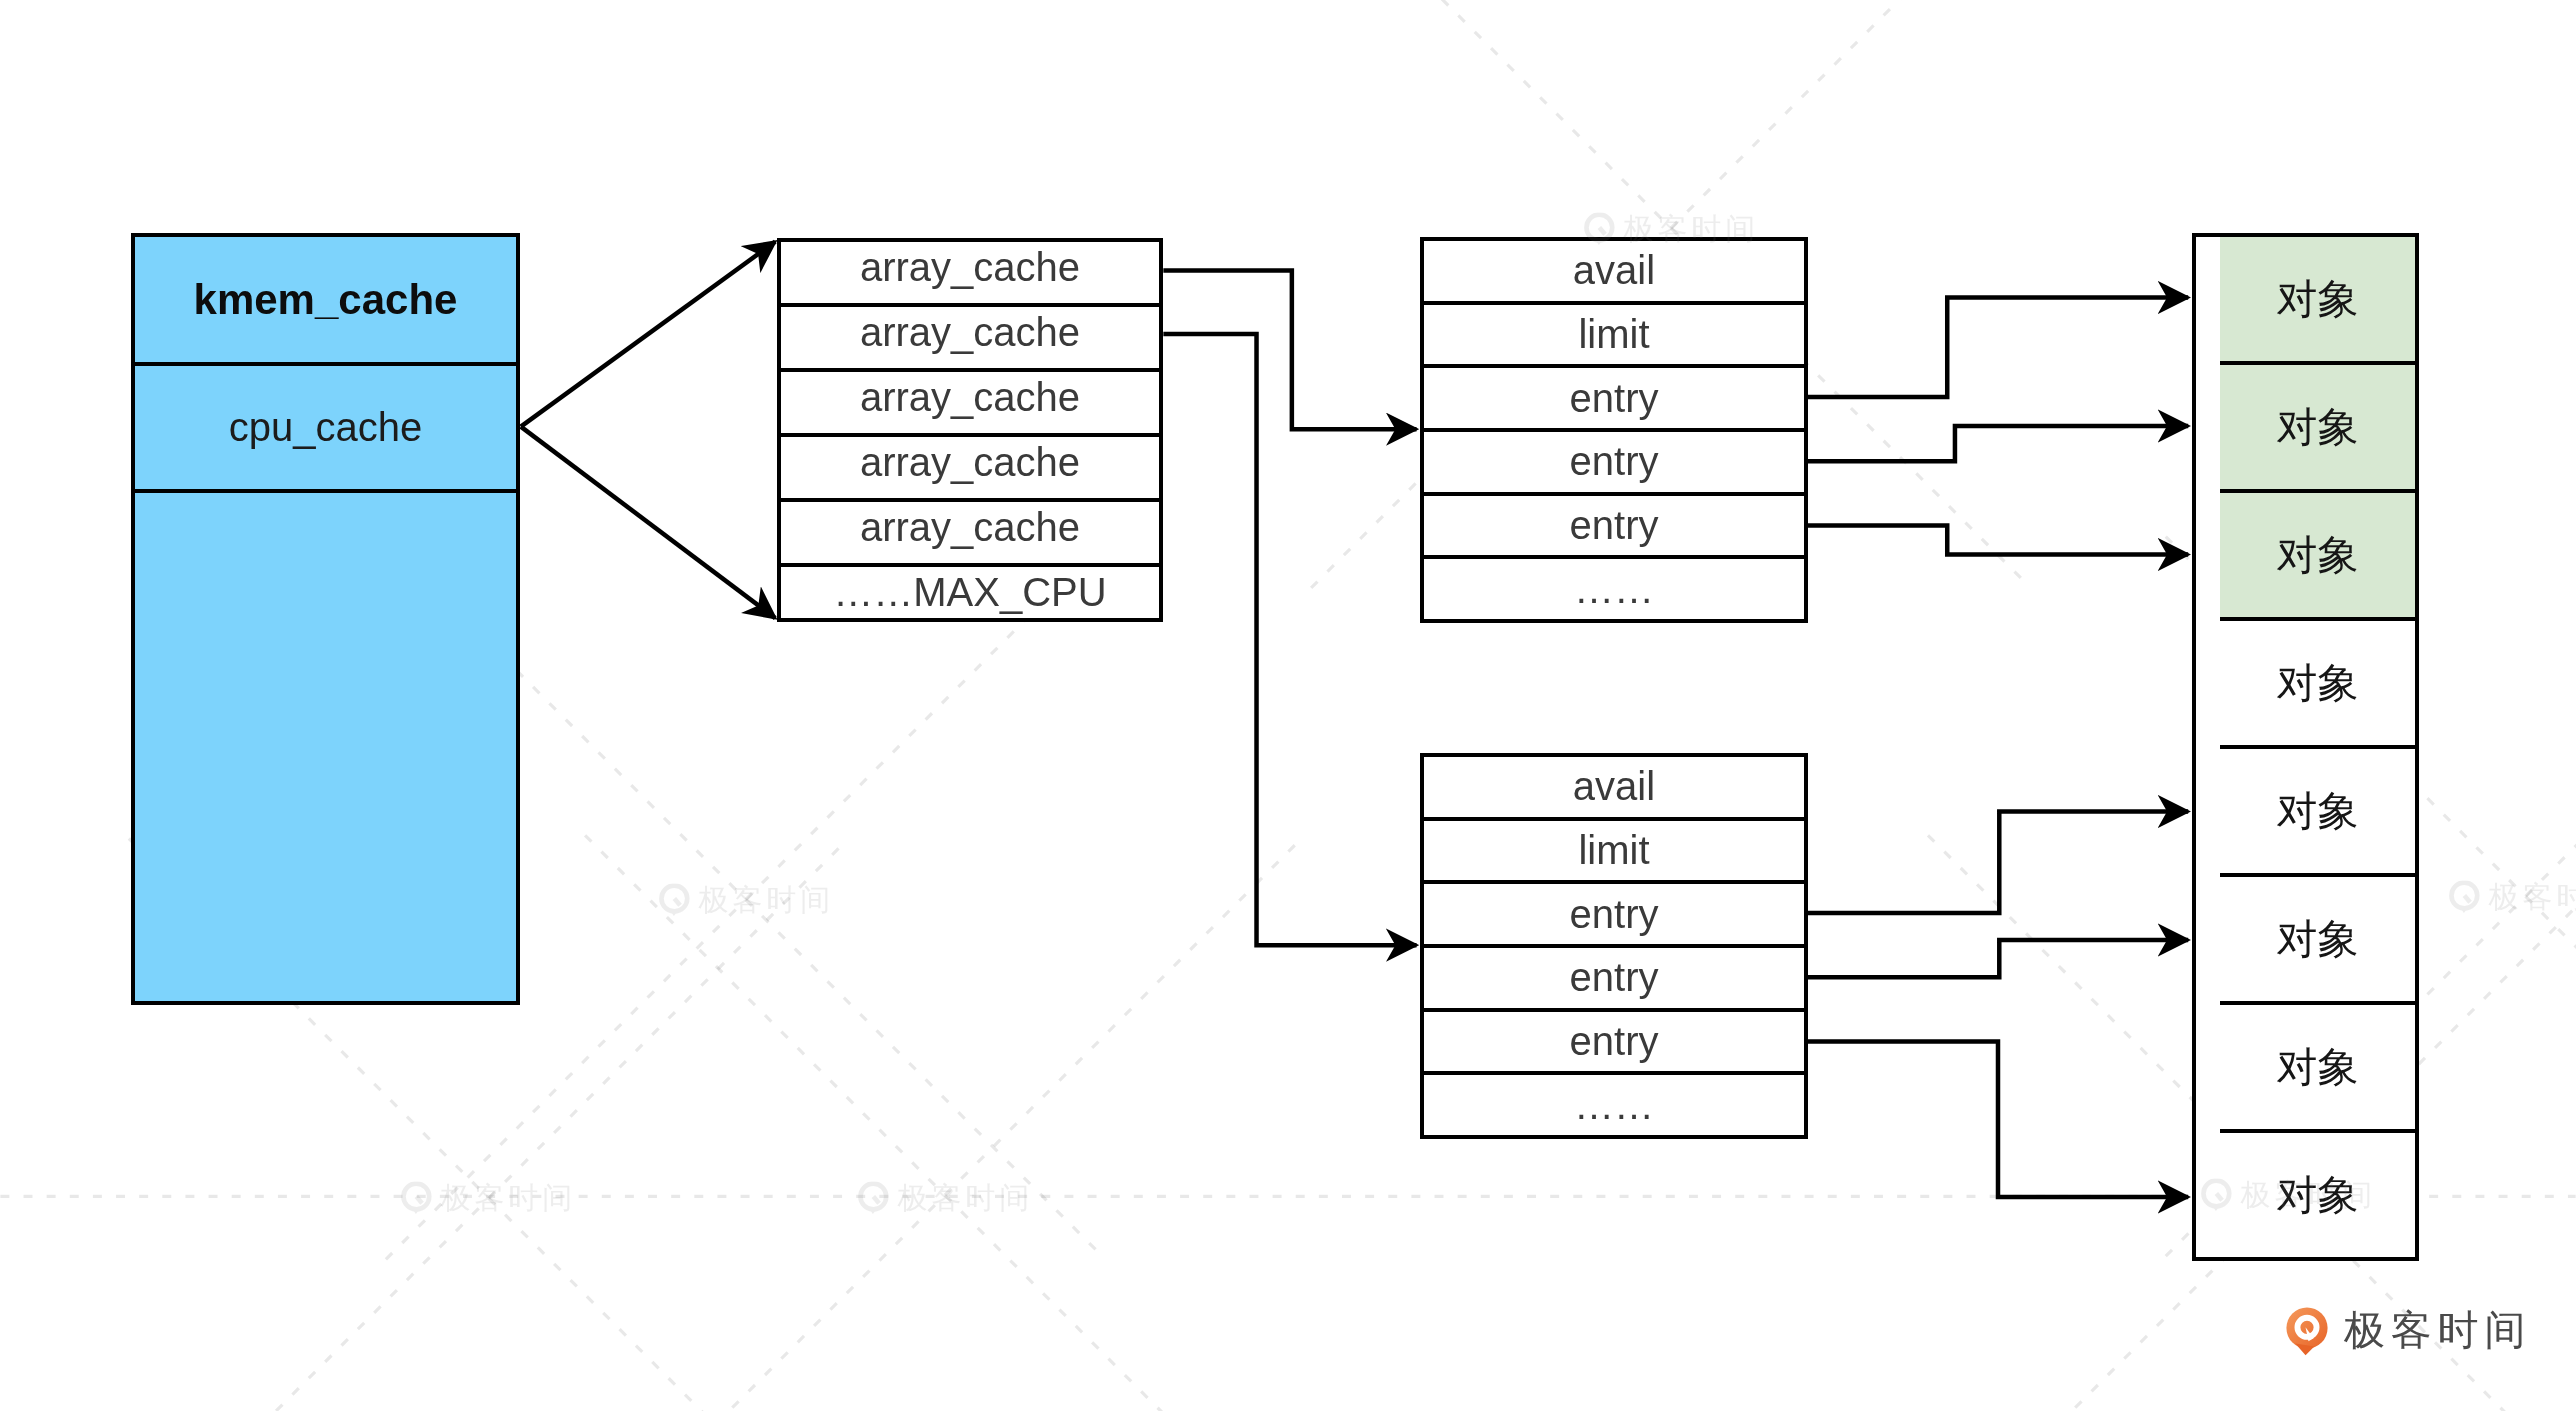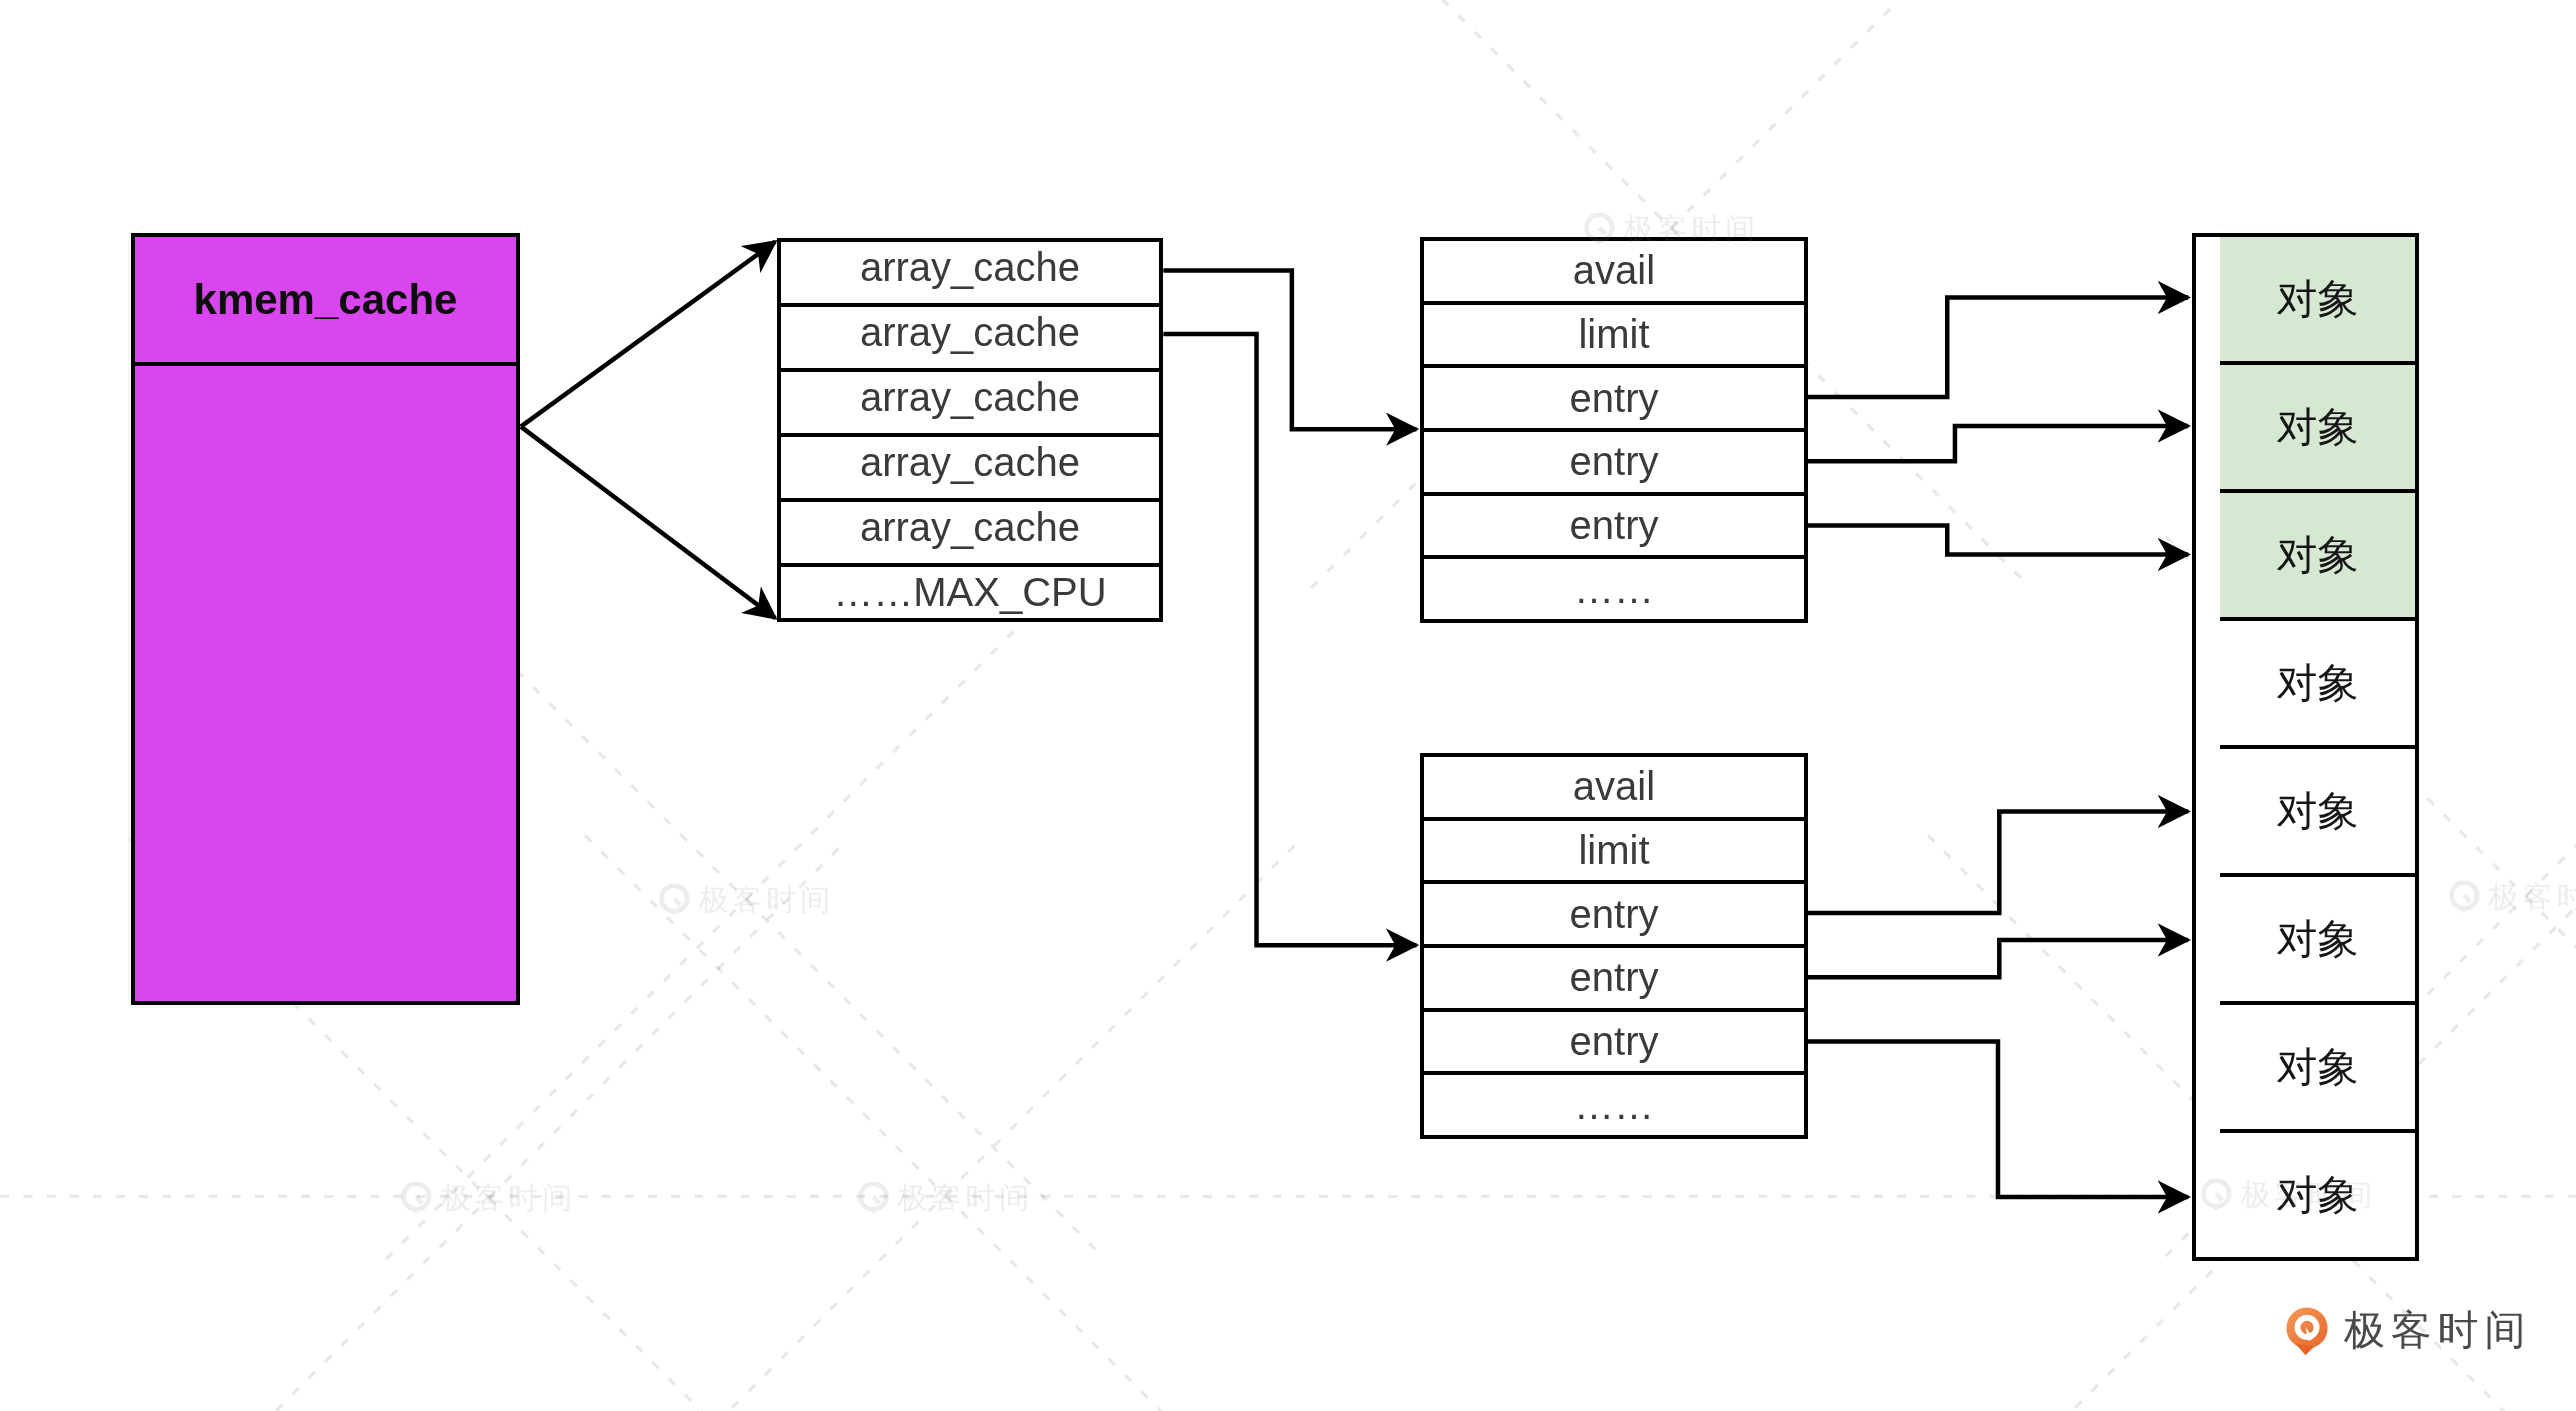--- a/index.html
+++ b/index.html
@@ -12,21 +12,21 @@
     position:absolute; box-sizing:border-box; border:4.5px solid #000;
     display:flex; flex-direction:column; background:#fff;
   }
   .row{
     flex:1; display:flex; align-items:center; justify-content:center;
     font-size:40px; color:#3a3a3a; white-space:nowrap;
   }
   .row + .row{ border-top:4.5px solid #000; }
 
   
-  .kmem{ left:131px; top:233px; width:389px; height:772px; background:#d946ef; }
+  .kmem{ left:131px; top:233px; width:389px; height:772px; background:#7dd3fc; }
   .kmem .row{ flex:none; color:#1c1c1c; }
   .kmem .r1{ height:125px; font-weight:bold; font-size:42px; color:#0d0d0d; }
   .kmem .r2{ height:123px; font-size:40px; }
   .kmem .r3{ flex:1; }
 
   
   .array-col{ left:777px; top:238px; width:386px; height:384px;gap:10px; }
 
   
   .table-top{ left:1420px; top:237px; width:388px; height:386px; }
@@ -79,20 +79,21 @@
       <line class="wm-line" x1="200" y1="2425" x2="1320" y2="1305"></line>
       <line class="wm-line" x1="910" y1="1300" x2="2030" y2="2420"></line>
       <line class="wm-line" x1="910" y1="2420" x2="2030" y2="1300"></line>
       <line class="wm-line" x1="3000" y1="1300" x2="4120" y2="2420"></line>
       <line class="wm-line" x1="3000" y1="2420" x2="4120" y2="1300"></line>
     </g>
   </svg>
 
   <div class="col kmem">
     <div class="row r1">kmem_cache</div>
+    <div class="row r2">cpu_cache</div>
     <div class="row r3"></div>
   </div>
 
   <div class="col array-col">
     <div class="row">array_cache</div>
     <div class="row">array_cache</div>
     <div class="row">array_cache</div>
     <div class="row">array_cache</div>
     <div class="row">array_cache</div>
     <div class="row">……MAX_CPU</div>

